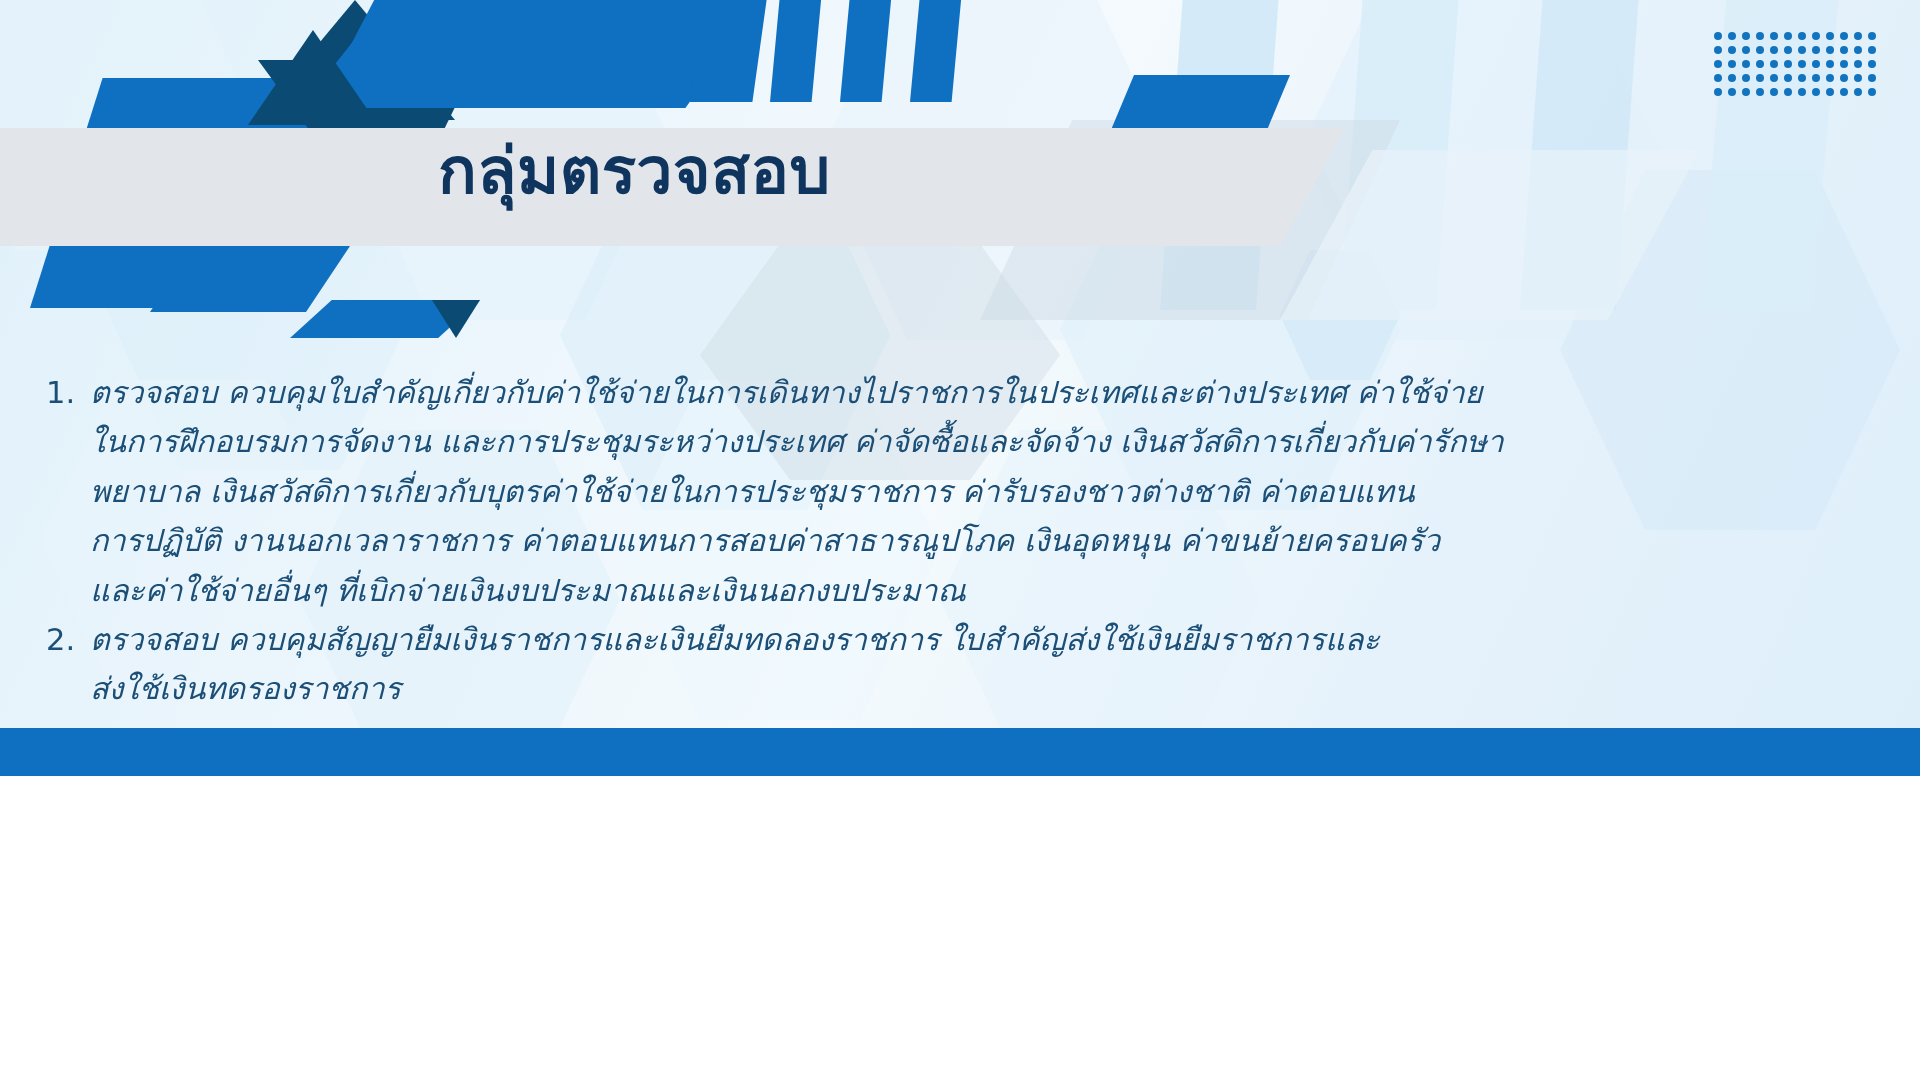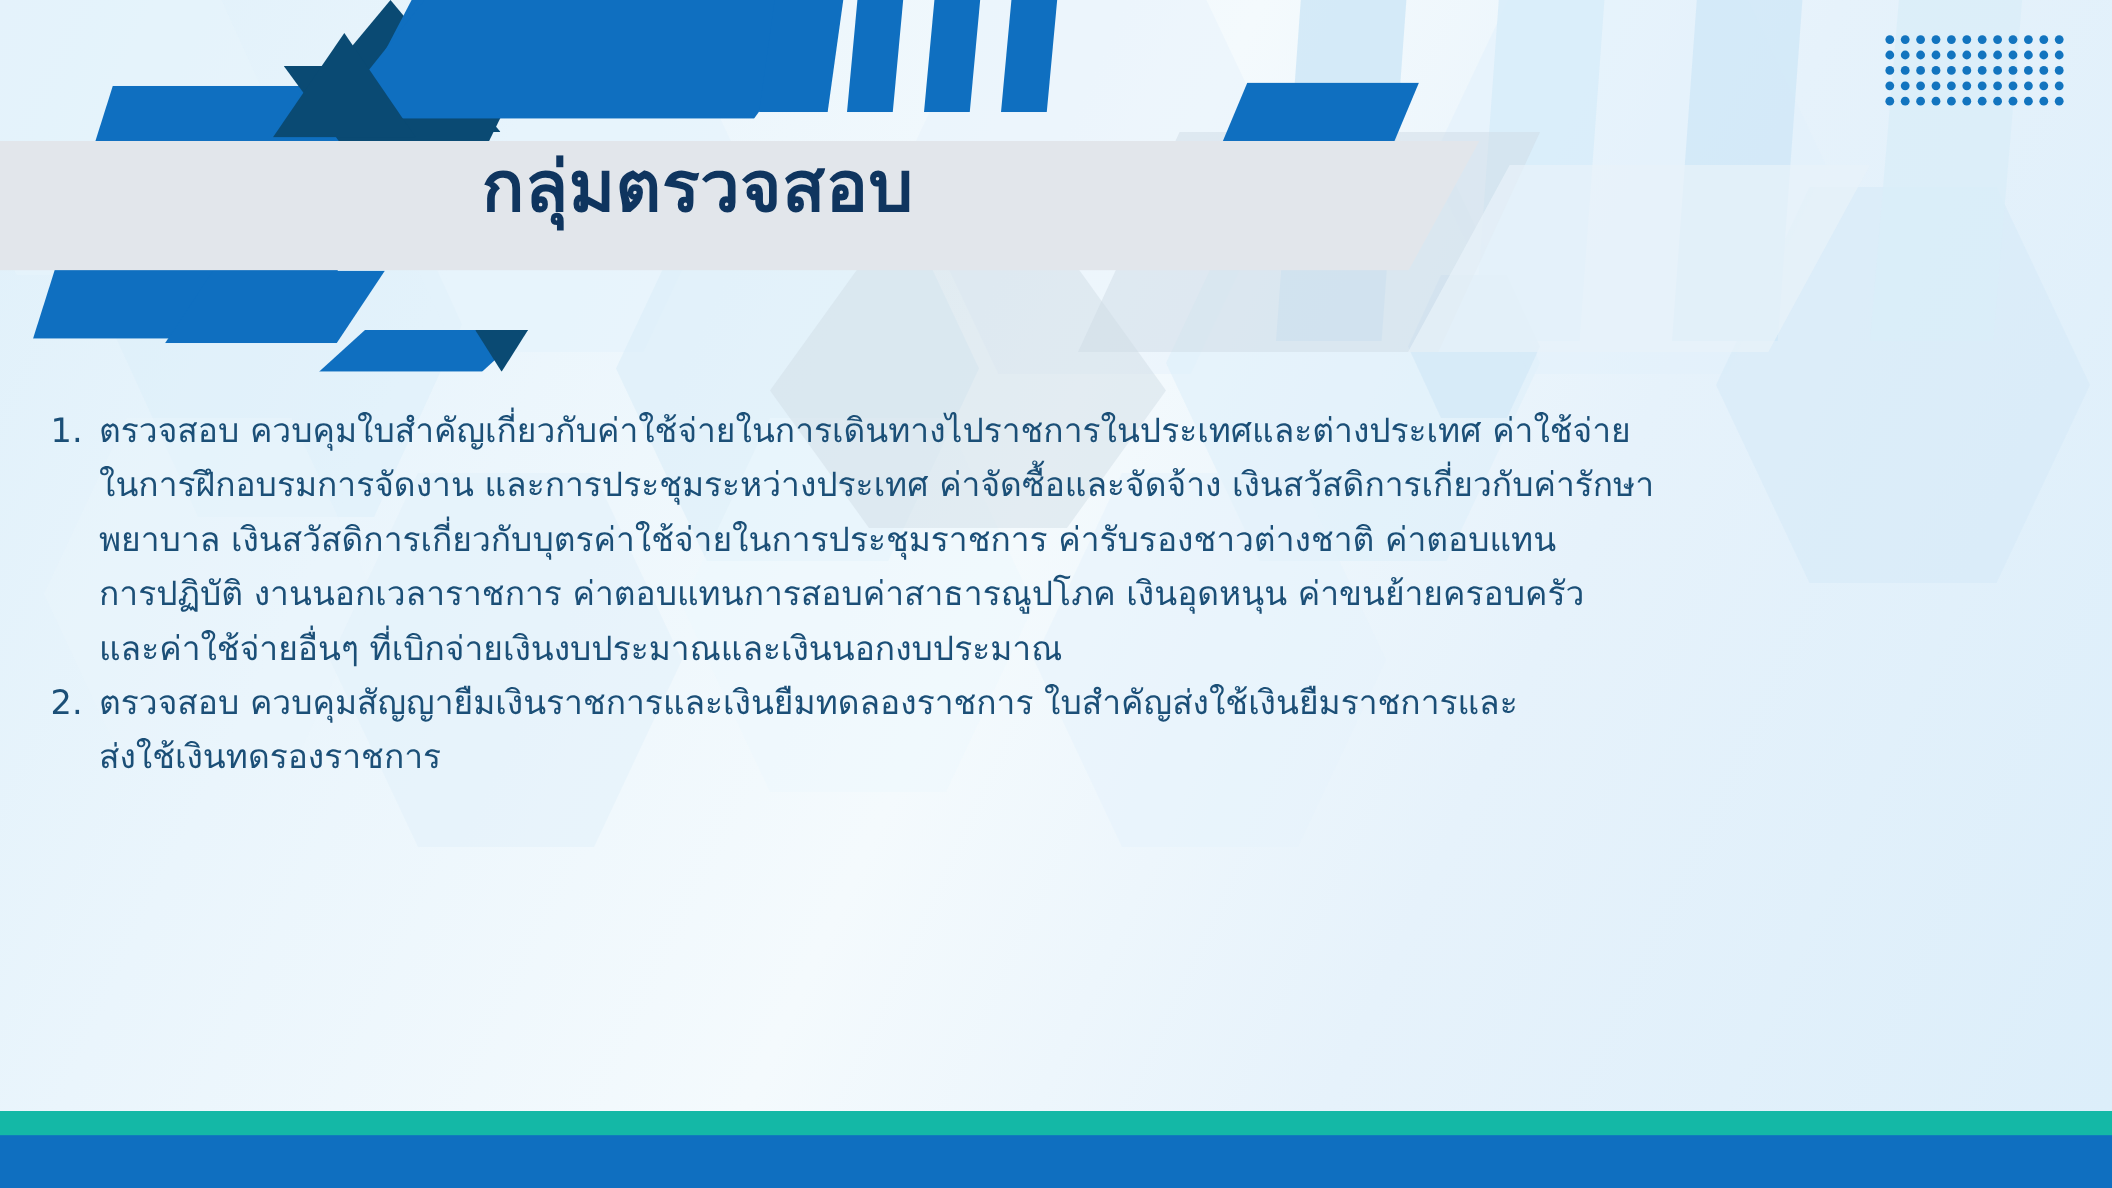--- a/index.html
+++ b/index.html
@@ -7,23 +7,23 @@
     margin: 0;
     padding: 0;
     background: #ffffff;
   }
   body {
     font-family: "DejaVu Sans", "Liberation Sans", sans-serif;
   }
   .slide {
     position: relative;
     width: 1920px;
-    height: 1080px;
+    height: 776px;
     overflow: hidden;
-    background: #14b8a6;
+    background: #f9a8d4;
   }
 
   
   .bg-layer {
     position: absolute;
     inset: 0;
     overflow: hidden;
   }
   .bg-base {
     position: absolute;
@@ -110,20 +110,21 @@
     font-weight: 400;
   }
   .item-num {
     flex: 0 0 auto;
     width: 44px;
     color: #1b4f77;
   }
   .item-body {
     flex: 1 1 auto;
     white-space: pre-line;
+    font-style: italic;
   }
 
   
   .footer-bar {
     position: absolute;
     left: 0;
     bottom: 0;
     width: 1920px;
     height: 48px;
     background: #0f6fc0;

